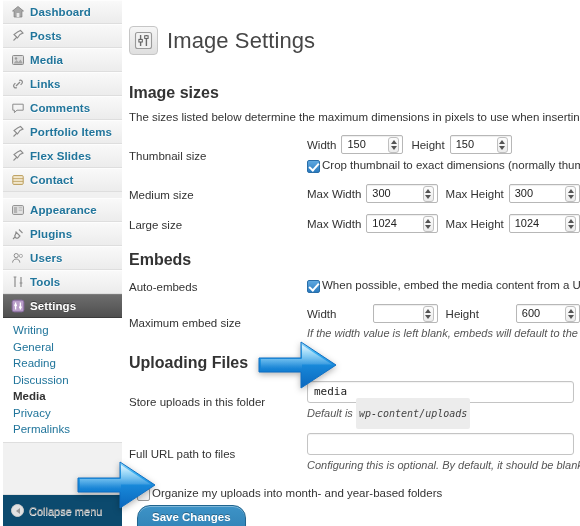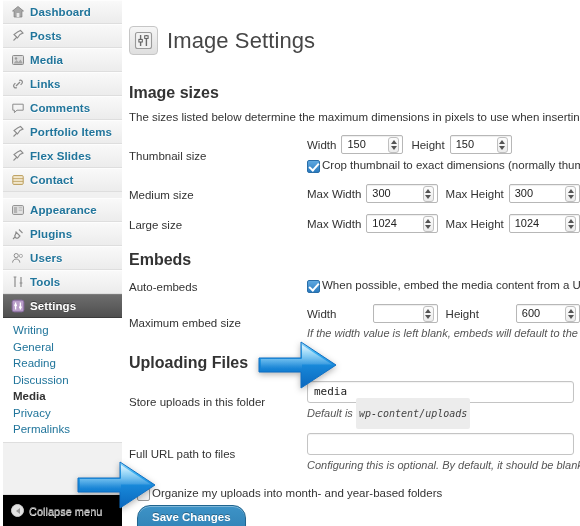--- a/index.html
+++ b/index.html
@@ -95,21 +95,21 @@
   }
 
   #collapse {
     position: absolute;
     left: 0; bottom: 0;
     width: 120px;
     height: 32px;
     display: flex;
     align-items: center;
     padding-left: 8px;
-    background: #000000;
+    background: #0c4a6e;
     border-top: 1px solid #e0e0e0;
     cursor: pointer;
   }
   #collapse .ctext {
     font-size: 11px;
     color: #999;
     margin-left: 5px;
     text-shadow: 0 1px 0 #fff;
   }
   .collapse-circle {

